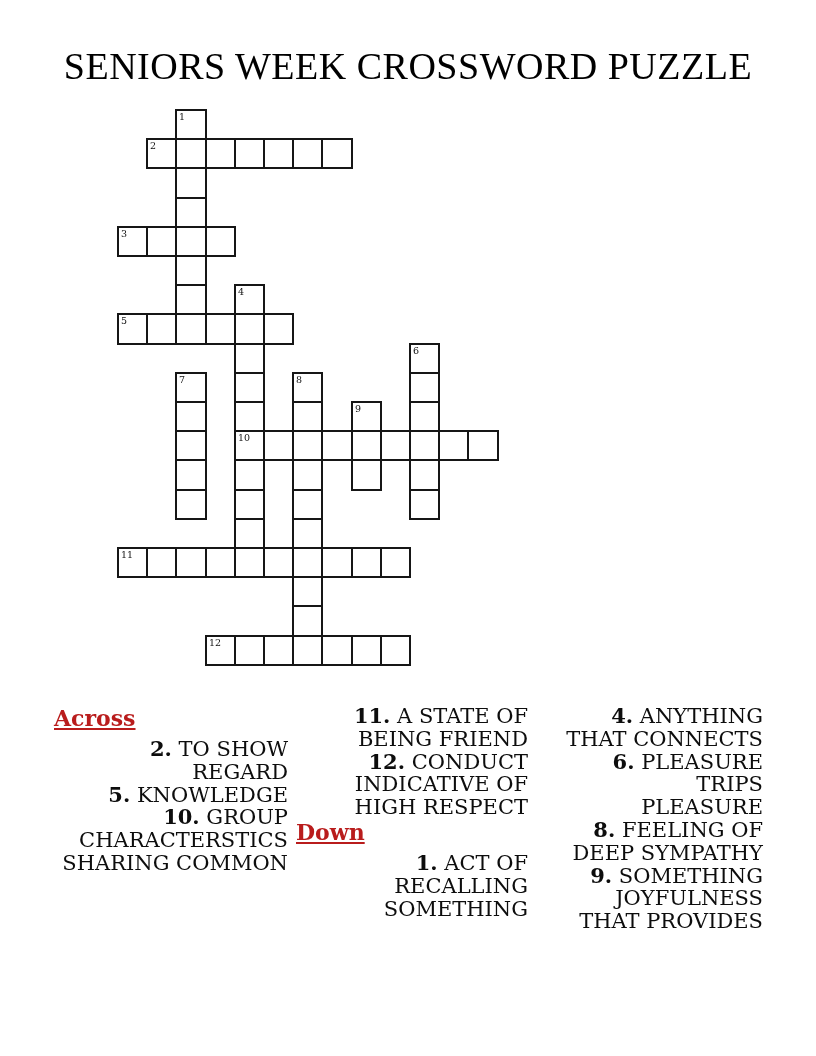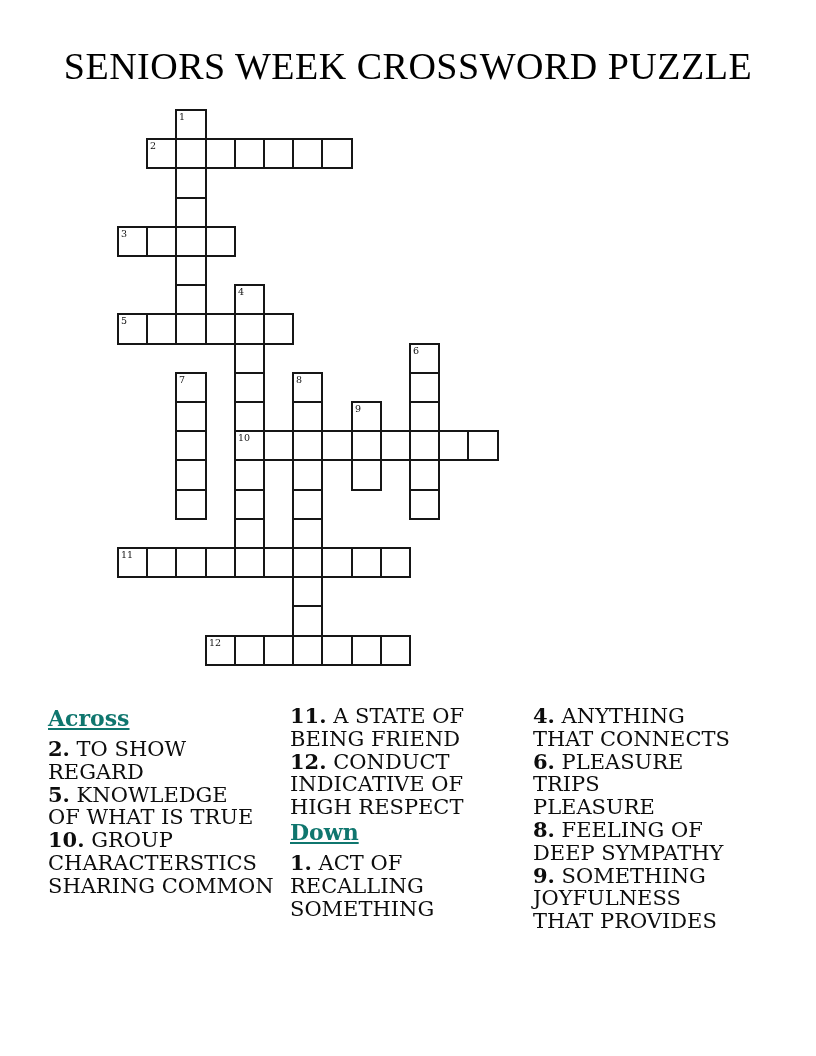--- a/index.html
+++ b/index.html
@@ -43,29 +43,30 @@
   }
   .clue-col { position: absolute; top: 705px; }
   .col0 { left: 48px;  width: 240px; }
   .col1 { left: 290px; width: 238px; }
   .col2 { left: 533px; width: 230px; }
   .clue-heading {
     font-size: 22px;
     line-height: 26px;
     font-weight: bold;
     text-decoration: underline;
-    margin: 0 0 7px 0;
-    color: #0f766e;
+    margin: 0 0 7px 6px;
+    color: #b91c1c;
   }
   .clue { margin: 0; }
   .clue-line {
     font-size: 21px;
     line-height: 22.8px;
     white-space: nowrap;
     color: #0d0d0d;
+    text-align: right;
   }
   .clue-num { font-weight: bold; }
 </style>
 </head>
 <body>
 
 <div class="page">
   <h1 class="title">SENIORS WEEK CROSSWORD PUZZLE</h1>
   <div class="grid" id="grid">
       <div class="cell" style="left: 175px; top: 109px; width: 32px; height: 31px;">
@@ -169,21 +170,20 @@
     </div>
   <div id="clues">
       <div class="clue-col col0">
         <div class="clue-heading">Across</div>
         <div class="clue">
           <div class="clue-line"><span class="clue-num">2.</span> TO SHOW</div>
           <div class="clue-line">REGARD</div>
         </div>
         <div class="clue">
           <div class="clue-line"><span class="clue-num">5.</span> KNOWLEDGE</div>
-          <div class="clue-line">OF WHAT IS TRUE</div>
         </div>
         <div class="clue">
           <div class="clue-line"><span class="clue-num">10.</span> GROUP</div>
           <div class="clue-line">CHARACTERSTICS</div>
           <div class="clue-line">SHARING COMMON</div>
         </div>
       </div>
       <div class="clue-col col1">
         <div class="clue">
           <div class="clue-line"><span class="clue-num">11.</span> A STATE OF</div>

